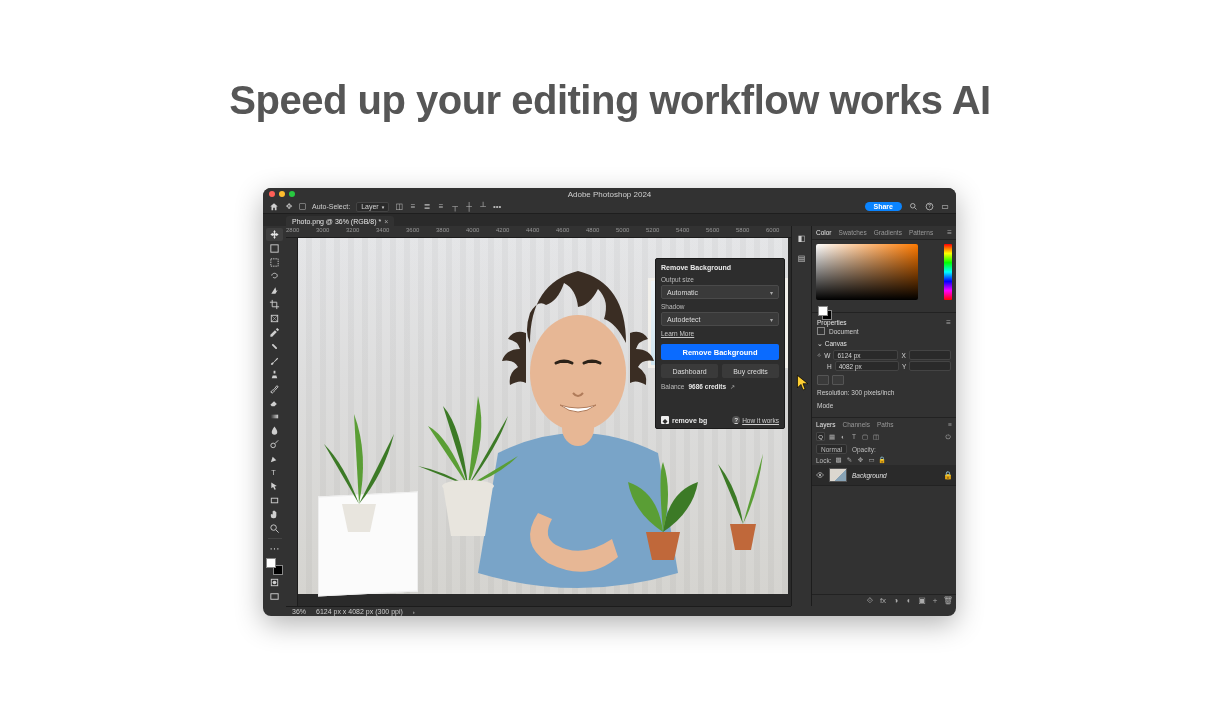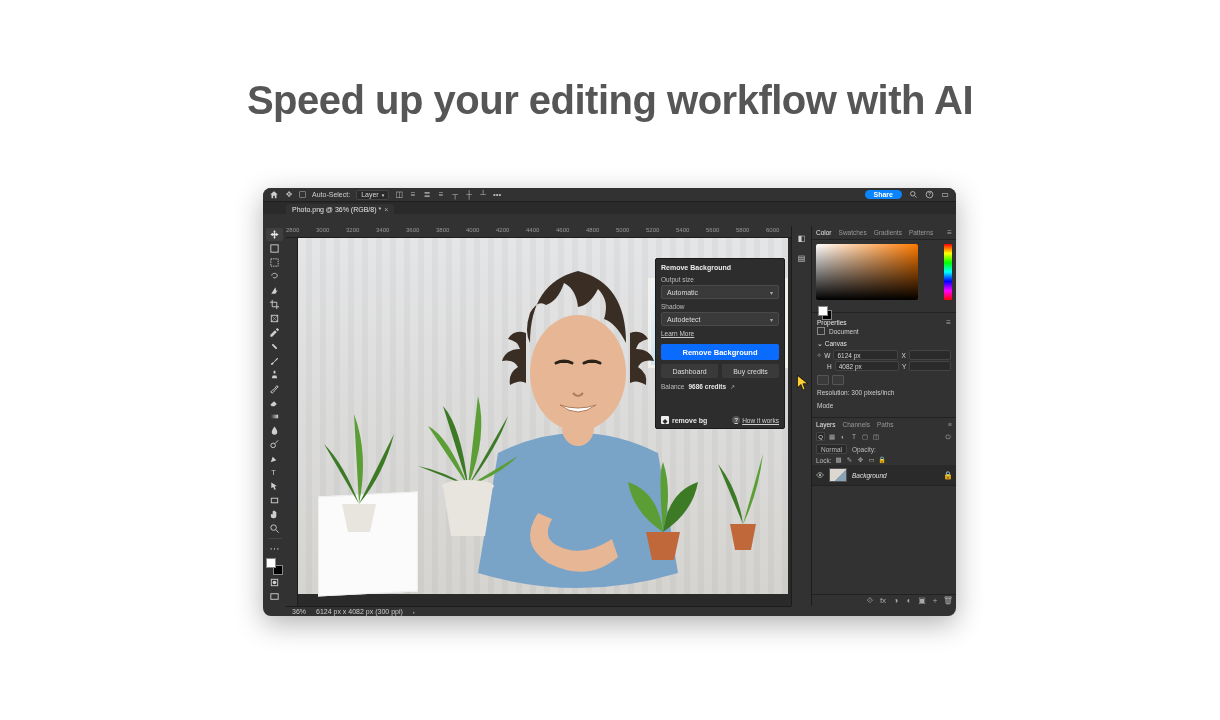--- a/index.html
+++ b/index.html
@@ -115,24 +115,32 @@
   .layer-row .name{font-size:6.5px;font-style:italic;color:#e0e0e0;}
   .layer-row .lock-i{margin-left:auto;width:8px;height:8px;color:#bbb;display:flex;align-items:center;justify-content:center;}
   .layer-foot { height:12px; border-top:1px solid #222; display:flex; align-items:center; justify-content:flex-end; gap:5px; padding:0 4px;}
   .layer-foot .fi{width:8px;height:8px;color:#aaa;display:flex;align-items:center;justify-content:center;}
   
   .cursor-arrow { position:absolute; width:14px; height:18px; z-index:50; pointer-events:none;}
 </style>
 </head>
 <body>
 
-<h1 class="hero-title">Speed up your editing workflow with AI</h1>
+<h1 class="hero-title">Speed up your editing workflow works AI</h1>
 
 <div class="ps-window">
 
+  <div class="titlebar">
+    <div class="traffic">
+      <span class="tr-red"></span>
+      <span class="tr-yel"></span>
+      <span class="tr-grn"></span>
+    </div>
+    <div class="titlebar-title">Adobe Photoshop 2024</div>
+  </div>
 
   <div class="optbar">
     <div class="home-icon">
       <svg viewBox="0 0 24 24" width="10" height="10">
           <path fill="#d0d0d0" d="M12 3l9 8h-3v9h-4v-6H10v6H6v-9H3z"></path>
         </svg>
     </div>
     <div class="ico">✥</div>
     <div class="chk"></div>
     <span class="lbl">Auto-Select:</span>

